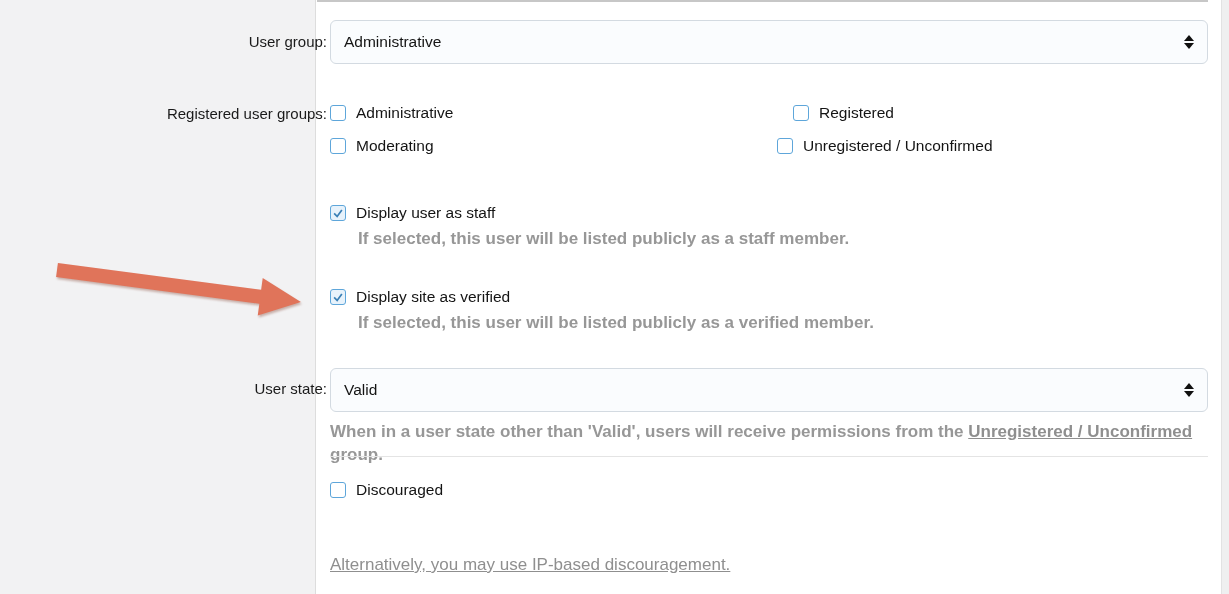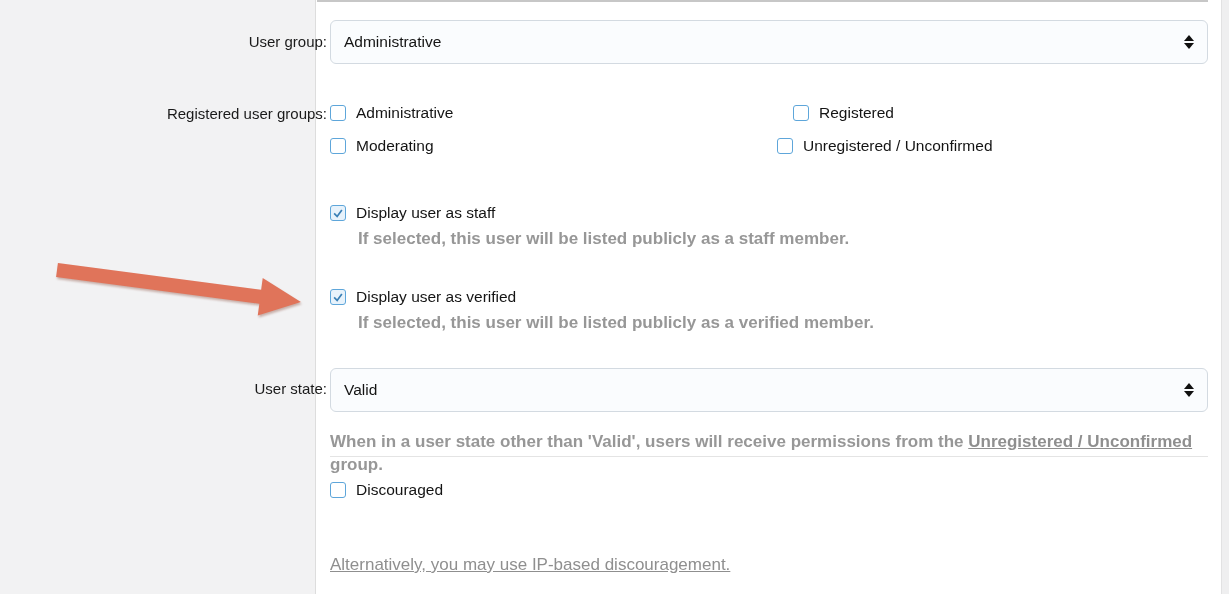--- a/index.html
+++ b/index.html
@@ -106,39 +106,39 @@
     <span>Display user as staff</span>
   </div>
   <div class="hint" style="left:358px;top:227px;">If selected, this user will be listed publicly as a staff member.</div>
 
   <div class="cb-item" style="left:330px;top:287px;">
     <span class="cb checked">
       <svg width="12" height="12" viewBox="0 0 14 14">
           <polyline points="2.5,7.5 6,11 11.5,3.5" fill="none" stroke="#3a7fb5" stroke-width="2"></polyline>
         </svg>
     </span>
-    <span>Display user as verified</span>
+    <span>Display site as verified</span>
   </div>
   <div class="hint" style="left:358px;top:311px;">If selected, this user will be listed publicly as a verified member.</div>
 
   <svg class="arrow-svg" width="260" height="70" viewBox="0 0 260 70">
     <g transform="translate(5,14) rotate(7.5)">
       <polygon points="0,-7 205,-7 205,-19 246,0 205,19 205,7 0,7"></polygon>
     </g>
   </svg>
 
   <div class="field-label" style="top:380px;">User state:</div>
   <div class="select" style="top:368px;">
     <span>Valid</span>
     <span class="arrows">
       <span class="up"></span>
         <span class="down"></span>
     </span>
   </div>
-  <div class="hint" style="left:330px;top:420px;width:878px;margin-top:10px;">
+  <div class="hint" style="left:330px;top:420px;width:878px;">
     <span>When in a user state other than 'Valid', users will receive permissions from the </span><a class="hint-link">Unregistered / Unconfirmed</a><span> group.</span>
   </div>
 
   <div class="divider"></div>
 
   <div class="cb-item" style="left:330px;top:480px;align-items:center;">
     <span class="cb">
       
     </span>
     <span>Discouraged</span>

